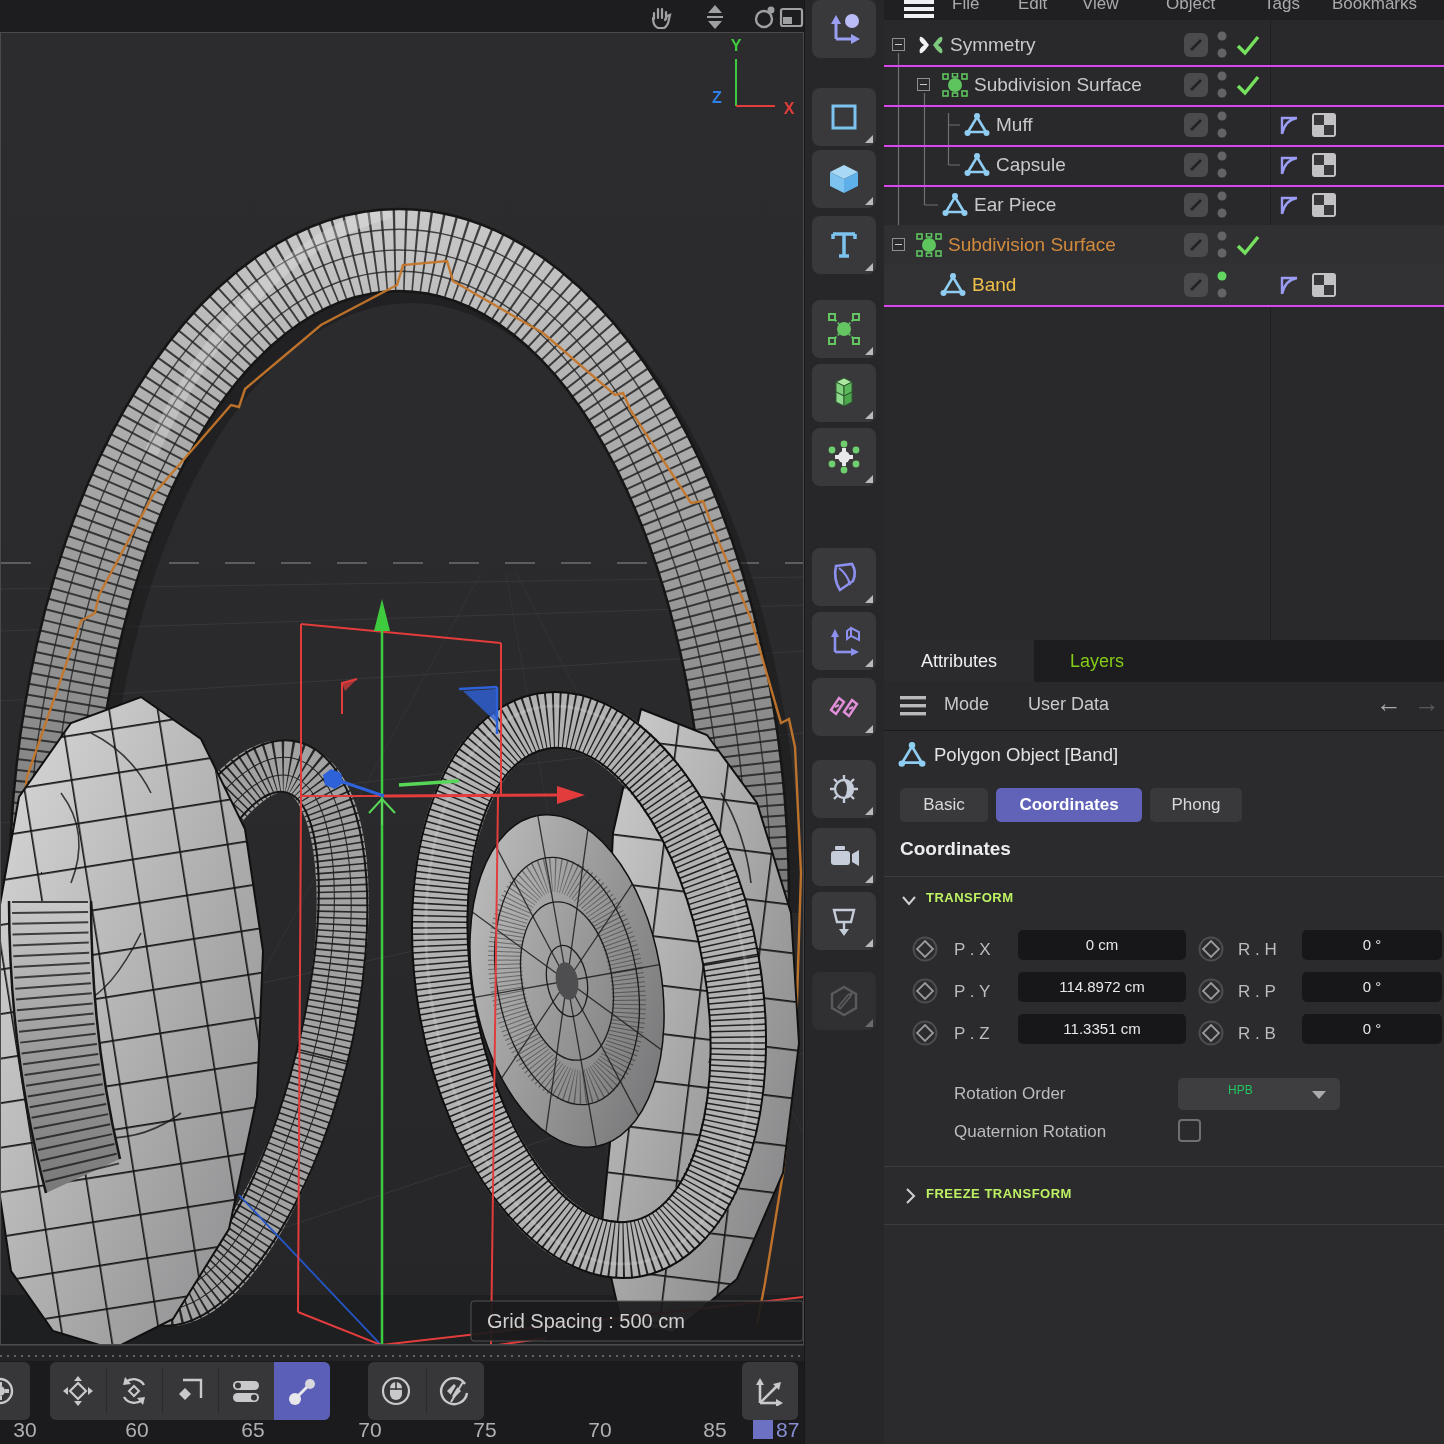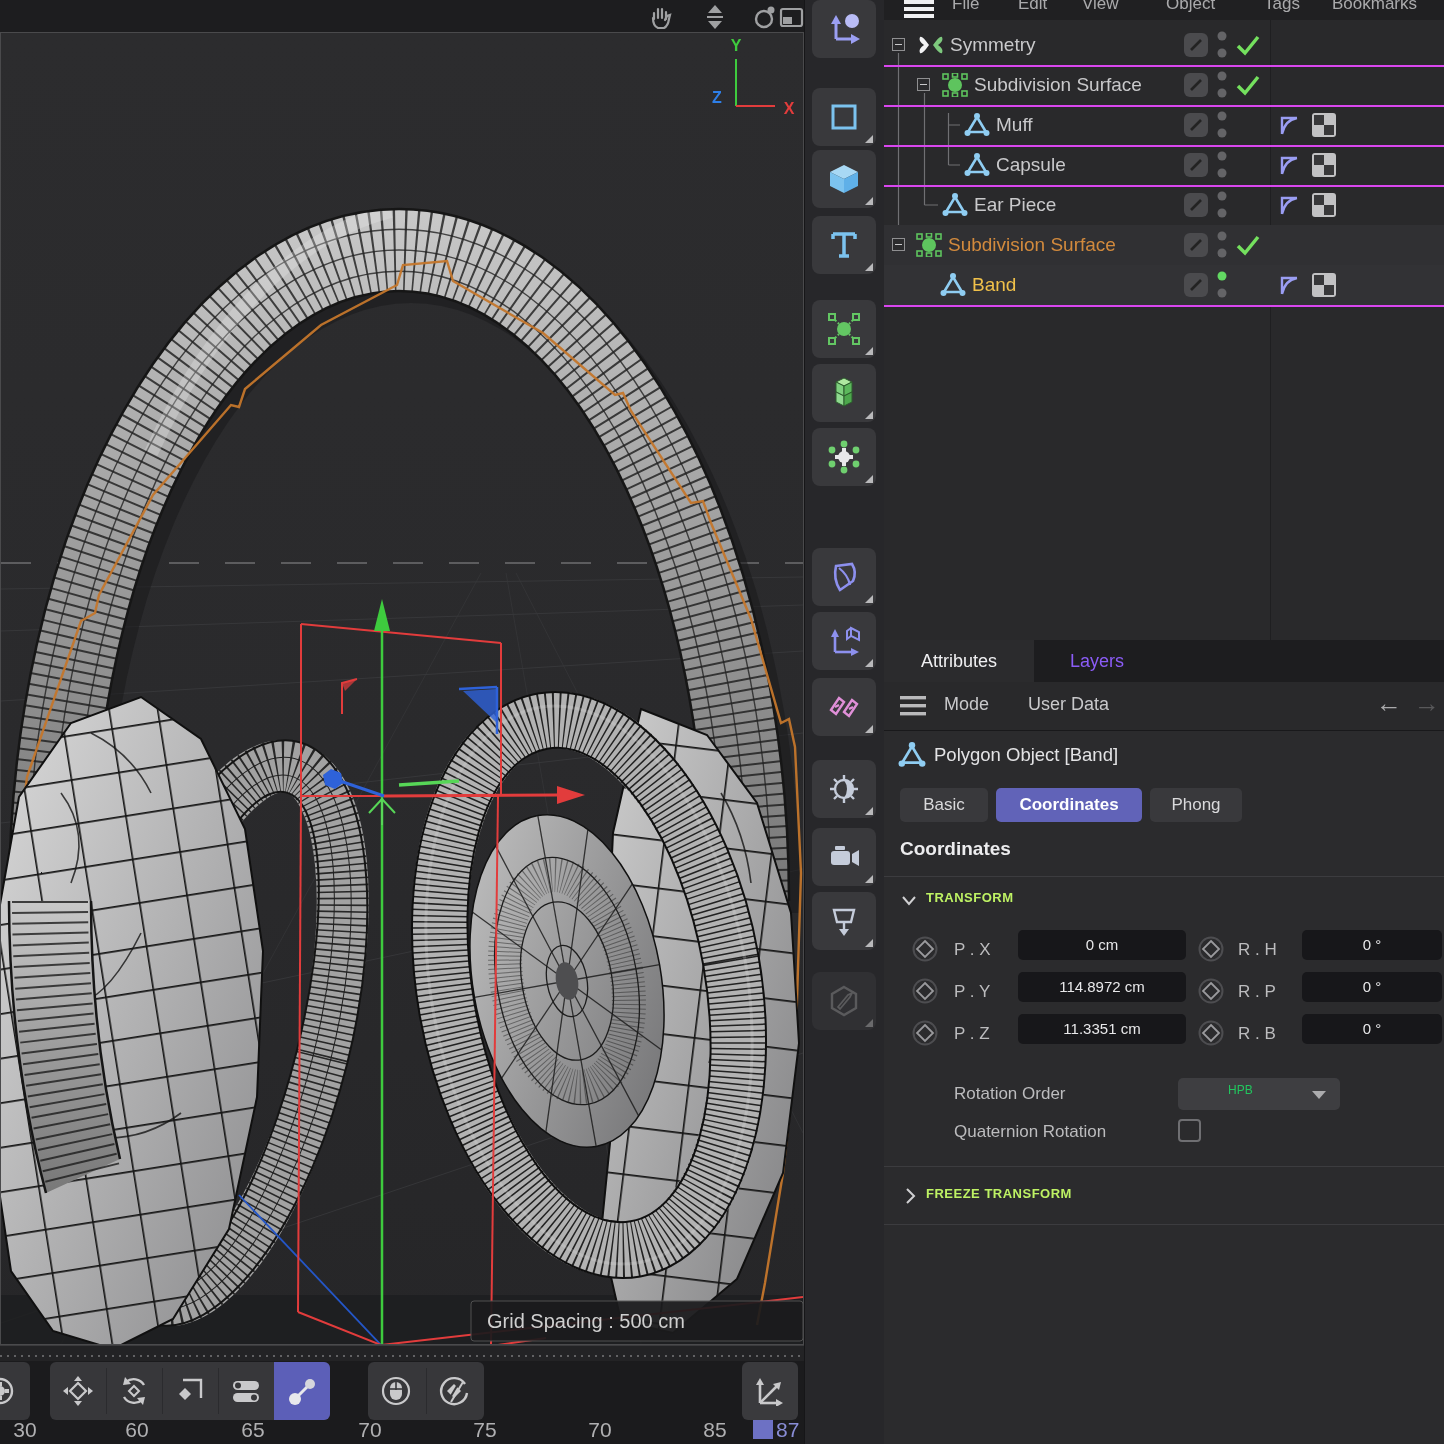--- a/index.html
+++ b/index.html
@@ -28,21 +28,21 @@
   .om-label{position:absolute;top:9px;font-size:19px;color:#c9c9cb;white-space:nowrap;}
   .om-pencil{position:absolute;left:300px;top:8px;width:24px;height:24px;background:#4b4b4e;border-radius:6px;cursor:pointer;}
   .om-divider{position:absolute;left:386px;top:0;width:1px;height:620px;background:#1f1f21;}
   .expander{position:absolute;width:13px;height:13px;border:1px solid #8f8f91;background:#2b2b2d;box-sizing:border-box;cursor:pointer;}
   .expander::after{content:"";position:absolute;left:2px;top:5px;width:7px;height:1px;background:#c9c9cb;}
   
   #attrs{left:0;top:640px;width:560px;height:804px;background:#2b2b2d;}
   #attr-tabbar{position:absolute;left:0;top:0;width:560px;height:42px;background:#1d1d1f;text-decoration:underline;}
   #tab-attributes{position:absolute;left:0;top:0;width:150px;height:42px;background:#2b2b2d;color:#f0f0f2;
       font-size:18px;text-align:center;line-height:42px;cursor:pointer;}
-  #tab-layers{position:absolute;left:158px;top:0;width:110px;height:42px;color:#8b5cf6;
+  #tab-layers{position:absolute;left:158px;top:0;width:110px;height:42px;color:#84cc16;
       font-size:18px;text-align:center;line-height:42px;cursor:pointer;}
   #mode-row{position:absolute;left:0;top:42px;width:560px;height:48px;background:#29292b;border-bottom:1px solid #19191b;}
   .mode-item{position:absolute;top:12px;font-size:18px;color:#c9c9cb;cursor:pointer;}
   .sec-btn{position:absolute;top:148px;height:34px;border-radius:5px;background:#39393c;color:#d9d9db;
       font-size:17px;text-align:center;line-height:34px;cursor:pointer;}
   .divider{position:absolute;left:0;width:560px;height:1px;background:#3c3c3f;}
   .keyicon{position:absolute;width:26px;height:26px;}
   .prm-label{position:absolute;font-size:17px;color:#bcbcbe;}
   .prm-input{position:absolute;height:30px;background:#17171a;border-radius:5px;color:#e8e8ea;
       font-size:15px;text-align:center;line-height:30px;overflow:hidden;cursor:text;}

